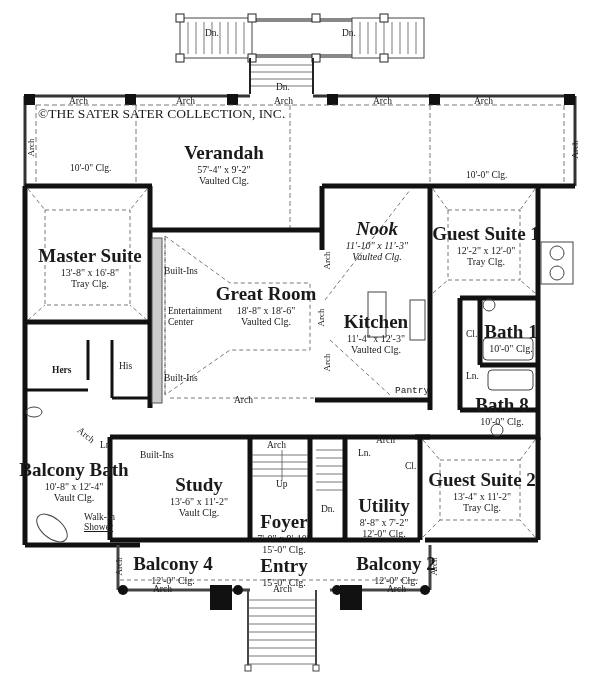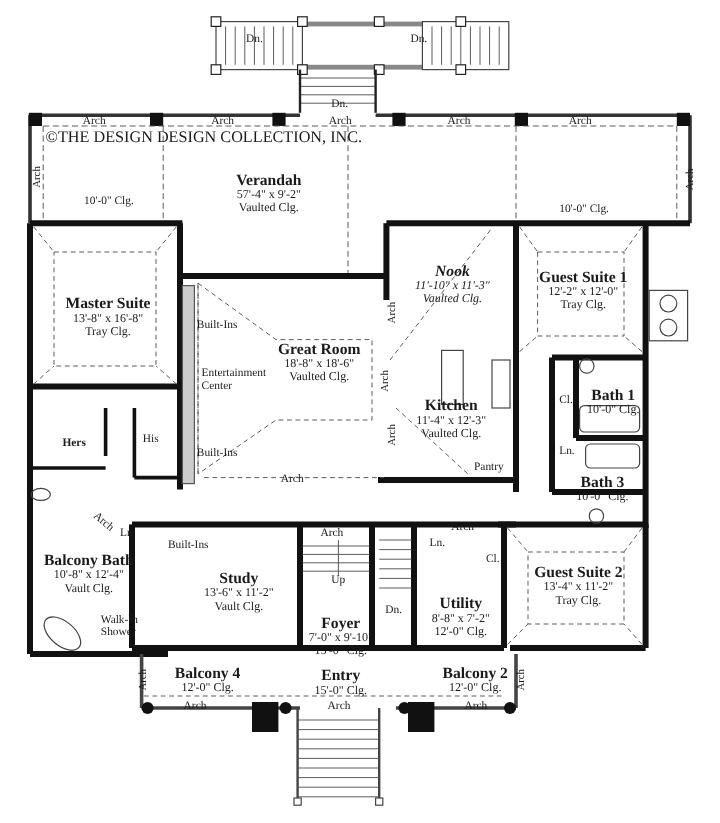--- a/index.html
+++ b/index.html
@@ -1,19 +1,19 @@
 <!DOCTYPE html>
 <html><head>
 <meta charset="utf-8">
 <style>
   html, body { margin:0; padding:0; background:#ffffff; }
   body { width:600px; height:686px; position:relative; overflow:hidden; font-family:"Liberation Serif","DejaVu Serif",serif; color:#1a1a1a; }
   #plan { position:absolute; left:0; top:0; width:600px; height:686px; }
   .lbl { position:absolute; text-align:center; line-height:1.1; white-space:nowrap; transform:translateX(-50%); }
-  .rn { font-weight:bold; font-size:13px; display:block; }
+  .rn { font-weight:bold; font-size:19px; display:block; }
   .rd { font-size:10px; display:block; }
   .note { position:absolute; font-size:9.5px; white-space:nowrap; line-height:1; }
   .vnote { position:absolute; font-size:9px; white-space:nowrap; transform:rotate(-90deg); transform-origin:center; line-height:1; }
   .copy { position:absolute; left:38px; top:106px; font-size:13.5px; letter-spacing:0px; white-space:nowrap; }
 </style>
 </head>
 <body>
 
 <svg id="plan" viewBox="0 0 600 686" xmlns="http://www.w3.org/2000/svg">
   <g fill="none" stroke="#222" stroke-width="1">
@@ -195,21 +195,21 @@
 
     <g stroke="#111" stroke-width="3">
       <line x1="25" y1="390" x2="88" y2="390"></line>
       <line x1="88" y1="340" x2="88" y2="380"></line>
       <line x1="112" y1="340" x2="112" y2="398"></line>
       <line x1="112" y1="398" x2="148" y2="398"></line>
     </g>
   </g>
 </svg>
 
-<div class="copy">©THE DESIGN DESIGN COLLECTION, INC.</div>
+<div class="copy">©THE SATER SATER COLLECTION, INC.</div>
 
 <div class="note" style="left:69px;top:97px;">Arch</div>
 <div class="note" style="left:176px;top:97px;">Arch</div>
 <div class="note" style="left:274px;top:97px;">Arch</div>
 <div class="note" style="left:373px;top:97px;">Arch</div>
 <div class="note" style="left:474px;top:97px;">Arch</div>
 <div class="vnote" style="left:22px;top:143px;">Arch</div>
 
 <div class="vnote" style="left:566px;top:145px;">Arch</div>
 <div class="note" style="left:205px;top:29px;">Dn.</div>
@@ -243,57 +243,57 @@
 
 <div class="lbl" style="left:377px;top:219px;font-style:italic;">
   <span class="rn">Nook</span>
   <span class="rd">11'-10" x 11'-3"</span>
   <span class="rd">Vaulted Clg.</span>
 </div>
 <div class="vnote" style="left:318px;top:256px;">Arch</div>
 <div class="vnote" style="left:312px;top:313px;">Arch</div>
 <div class="vnote" style="left:318px;top:358px;">Arch</div>
 
-<div class="lbl" style="left:376px;top:312px;margin-top:19px;">
+<div class="lbl" style="left:376px;top:312px;">
   <span class="rn">Kitchen</span>
   <span class="rd">11'-4" x 12'-3"</span>
   <span class="rd">Vaulted Clg.</span>
 </div>
-<div class="note" style="left:395px;top:386px;">Pantry</div>
+<div class="note" style="left:395px;top:386px;font-family:Liberation Mono, monospace;">Pantry</div>
 
 <div class="lbl" style="left:486px;top:224px;">
   <span class="rn">Guest Suite 1</span>
   <span class="rd">12'-2" x 12'-0"</span>
   <span class="rd">Tray Clg.</span>
 </div>
 
 <div class="lbl" style="left:511px;top:322px;">
   <span class="rn">Bath 1</span>
   <span class="rd">10'-0" Clg.</span>
 </div>
 <div class="note" style="left:466px;top:330px;">Cl.</div>
 <div class="note" style="left:466px;top:372px;">Ln.</div>
 
 <div class="lbl" style="left:502px;top:395px;">
-  <span class="rn">Bath 3</span>
+  <span class="rn">Bath 8</span>
   <span class="rd">10'-0" Clg.</span>
 </div>
 
 <div class="note" style="left:52px;top:366px;font-weight:bold;">Hers</div>
 <div class="note" style="left:119px;top:362px;text-align:center;">His</div>
 
 <div class="lbl" style="left:74px;top:460px;">
   <span class="rn">Balcony Bath</span>
   <span class="rd">10'-8" x 12'-4"</span>
   <span class="rd">Vault Clg.</span>
 </div>
 <div class="note" style="left:76px;top:431px;transform:rotate(40deg);">Arch</div>
 <div class="note" style="left:100px;top:441px;">Ln.</div>
 <div class="note" style="left:84px;top:513px;">Walk-In</div>
-<div class="note" style="left:84px;top:523px;">Shower</div>
+<div class="note" style="left:84px;top:523px;text-decoration:underline;">Shower</div>
 
 <div class="lbl" style="left:199px;top:475px;">
   <span class="rn">Study</span>
   <span class="rd">13'-6" x 11'-2"</span>
   <span class="rd">Vault Clg.</span>
 </div>
 <div class="note" style="left:140px;top:451px;">Built-Ins</div>
 <div class="note" style="left:267px;top:441px;">Arch</div>
 
 <div class="note" style="left:276px;top:480px;">Up</div>

